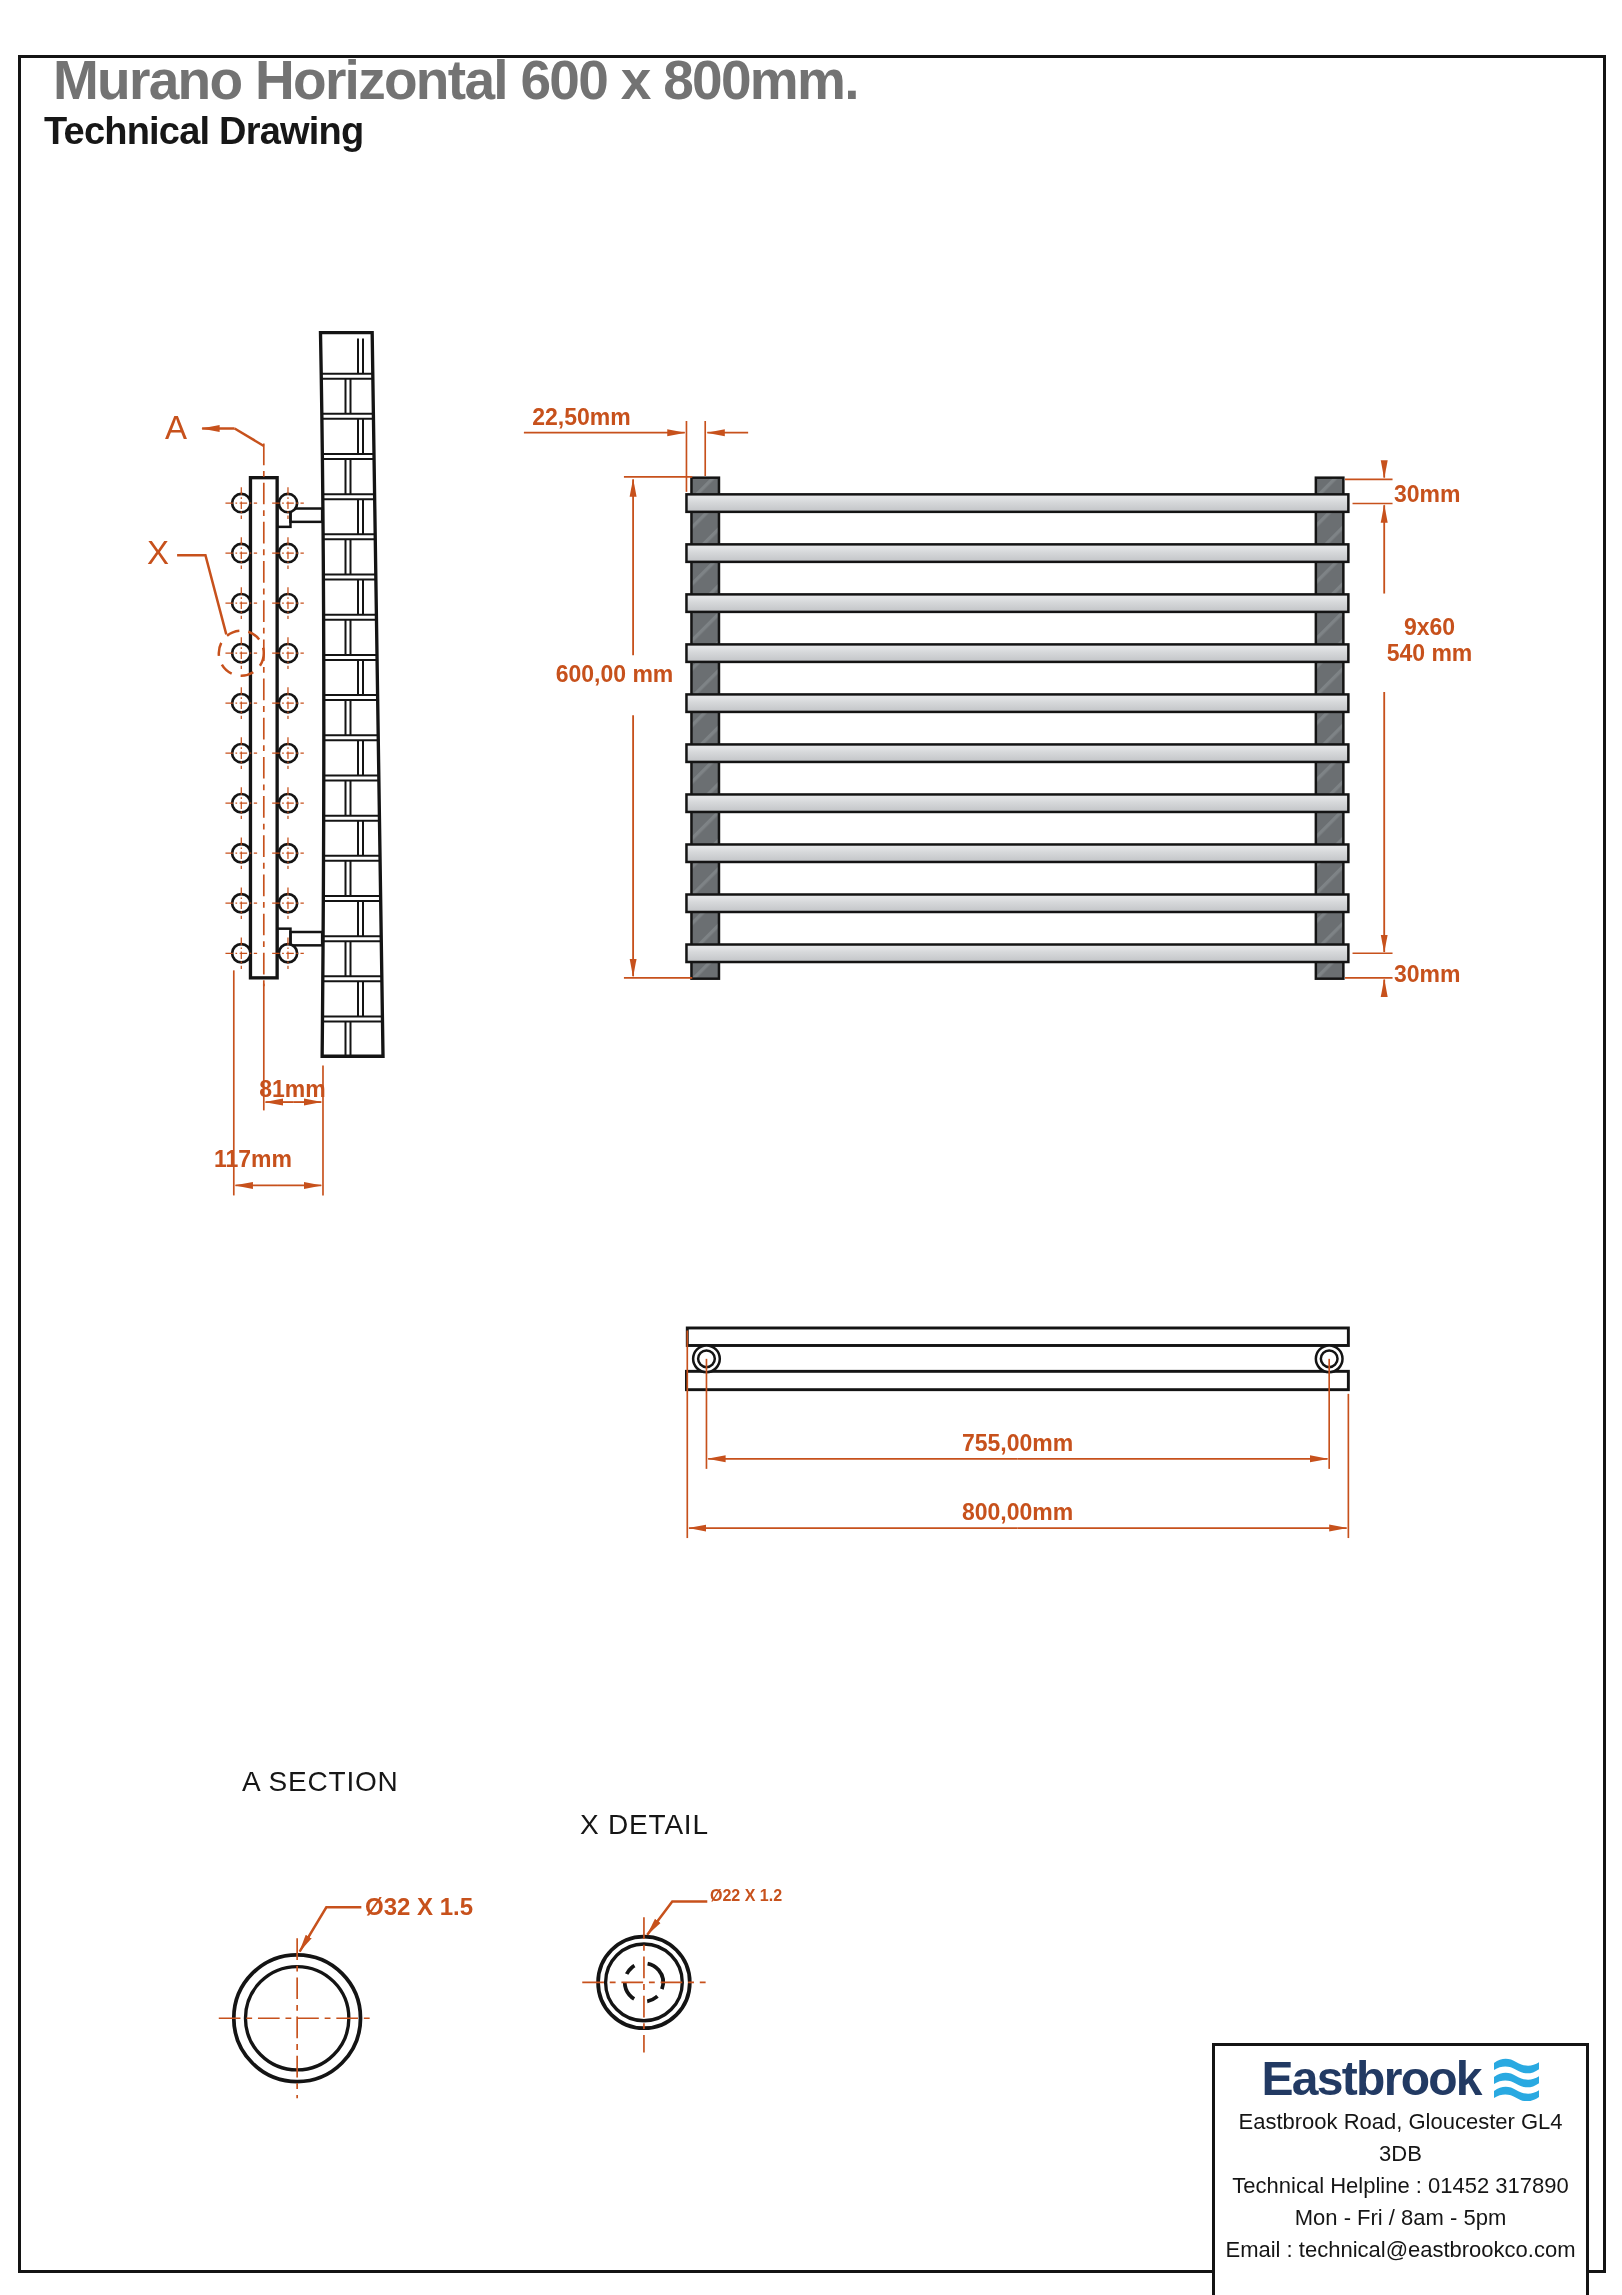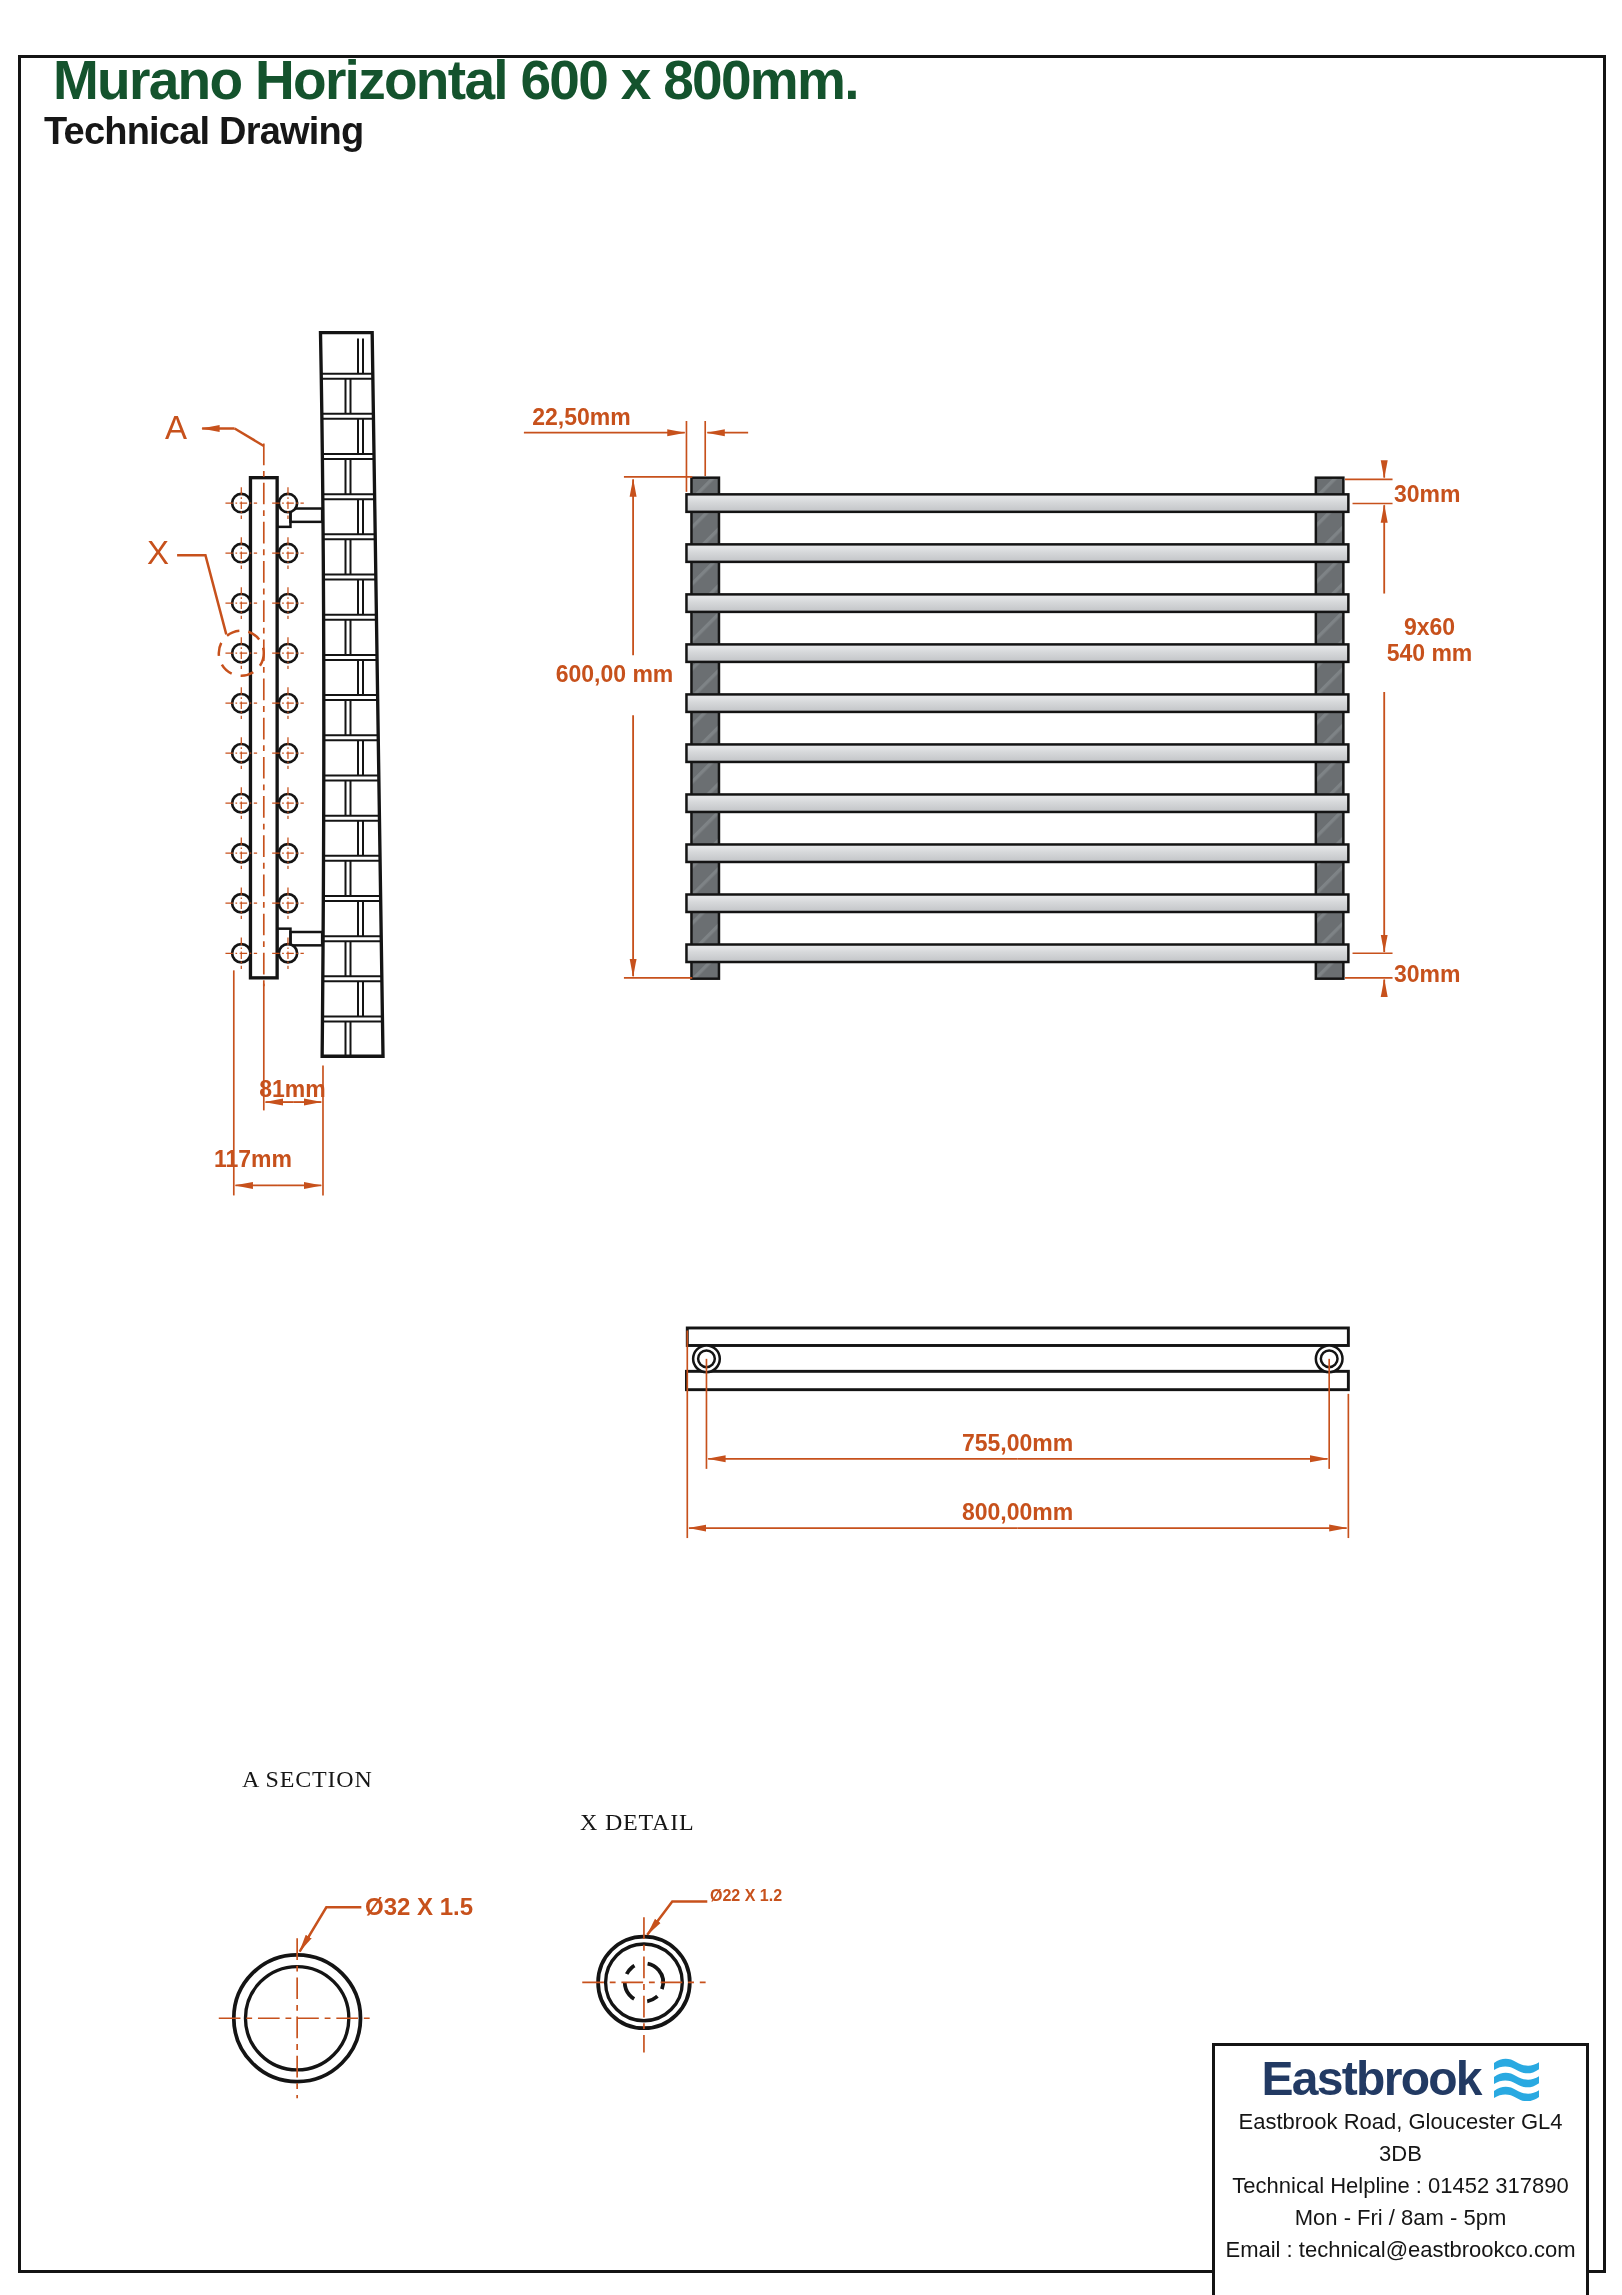--- a/index.html
+++ b/index.html
@@ -5,23 +5,23 @@
   html,body{margin:0;padding:0;background:#fff;}
   .page{position:relative;width:1623px;height:2295px;background:#fff;overflow:hidden;
         font-family:"Liberation Sans",sans-serif;}
   .frame{position:absolute;left:17.5px;top:55px;width:1588px;height:2218px;
          border:3.3px solid #141414;box-sizing:border-box;}
   .art{position:absolute;left:0;top:0;width:1623px;height:2295px;}
 
   
   .lbl{position:absolute;white-space:nowrap;color:#c7511c;font-weight:bold;font-size:23px;}
   .center{text-align:center;}
-  .blk{color:#161616;font-weight:normal;font-size:24px;letter-spacing:0.8px;font-family:Liberation Serif, serif;}
+  .blk{color:#161616;font-weight:normal;font-size:28px;letter-spacing:0.8px;}
   .marker{font-weight:normal;font-size:33px;}
-  .title{position:absolute;left:53px;top:48px;font-size:55px;font-weight:bold;color:#14532d;
+  .title{position:absolute;left:53px;top:48px;font-size:55px;font-weight:bold;color:#737373;
          letter-spacing:-1.7px;white-space:nowrap;}
   .subtitle{position:absolute;left:44px;top:110px;font-size:38px;font-weight:bold;color:#171717;
             letter-spacing:-0.8px;white-space:nowrap;}
   .twoline span{display:block;line-height:26px;}
 
   
   .blk3{fill:none;stroke:#141414;stroke-width:3;}
   .wall{fill:#fff;stroke:#141414;stroke-width:4;}
   .brk{stroke:#141414;stroke-width:2.4;}
   .bar{fill:url(#barGrad);stroke:#141414;stroke-width:3;}

